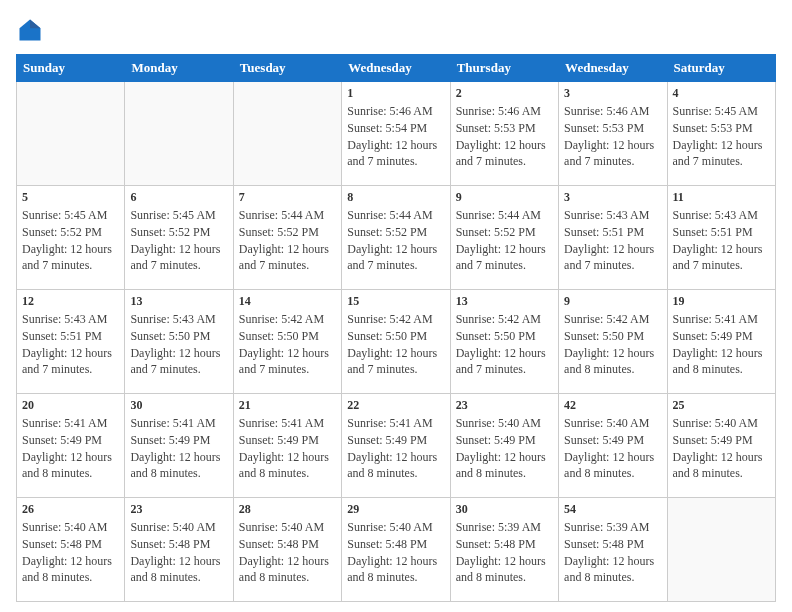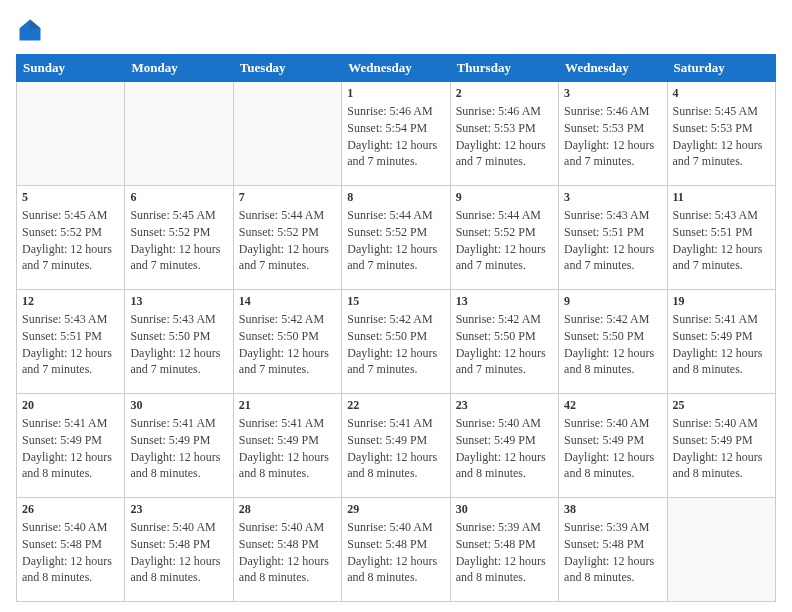--- a/index.html
+++ b/index.html
@@ -254,20 +254,20 @@
           </td>
           <td>
             <span class="day-number">29</span>
             <div class="day-info">Sunrise: 5:40 AM<br>Sunset: 5:48 PM<br>Daylight: 12 hours and 8 minutes.</div>
           </td>
           <td>
             <span class="day-number">30</span>
             <div class="day-info">Sunrise: 5:39 AM<br>Sunset: 5:48 PM<br>Daylight: 12 hours and 8 minutes.</div>
           </td>
           <td>
-            <span class="day-number">38</span>
+            <span class="day-number">54</span>
             <div class="day-info">Sunrise: 5:39 AM<br>Sunset: 5:48 PM<br>Daylight: 12 hours and 8 minutes.</div>
           </td>
           <td class="empty"></td>
         </tr>
       </tbody>
   </table>
 </div>
 
 </body></html>

